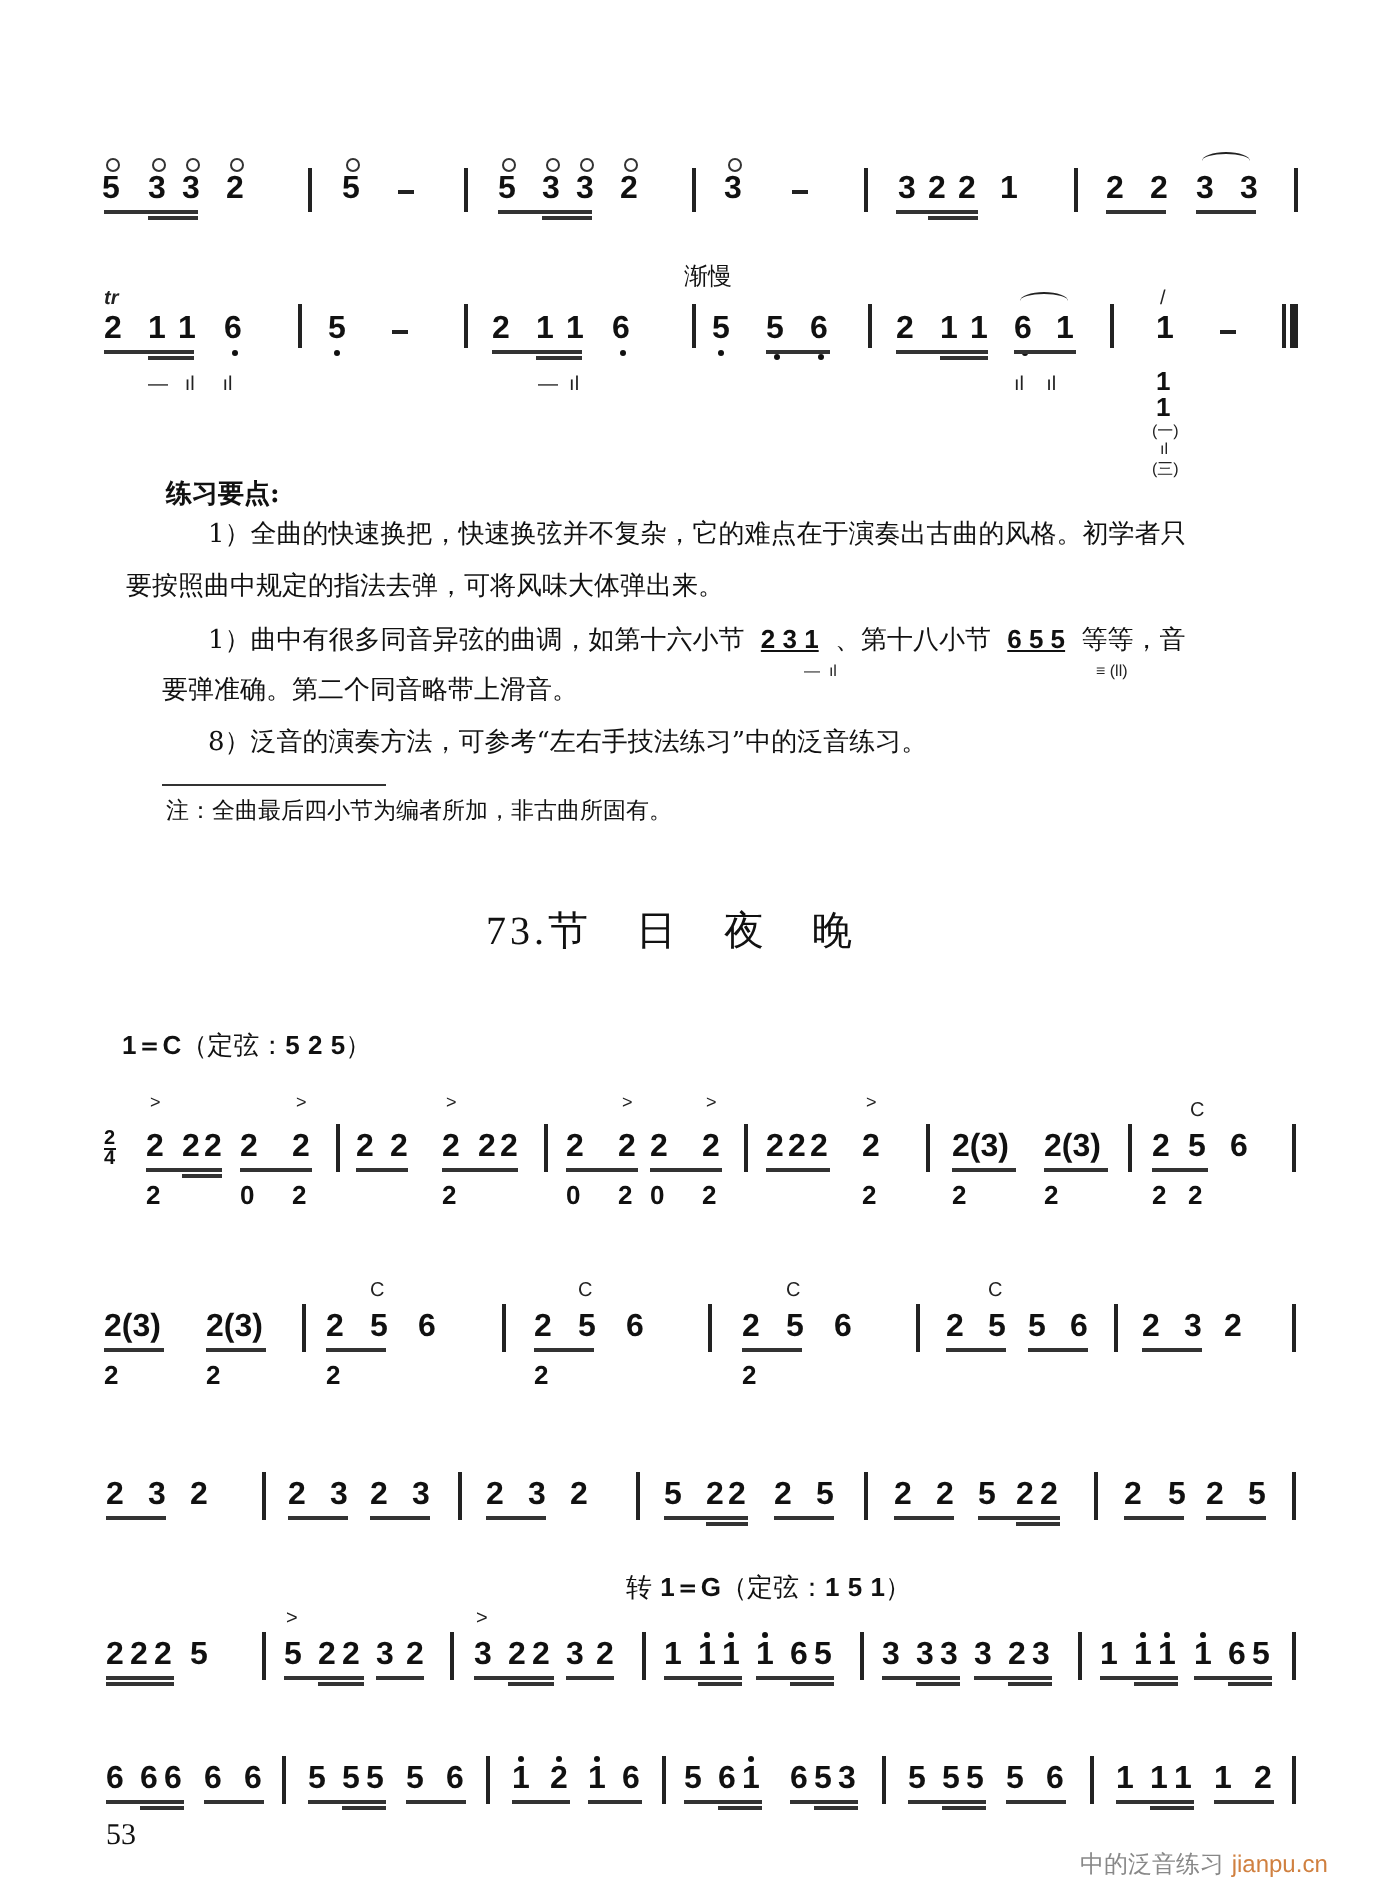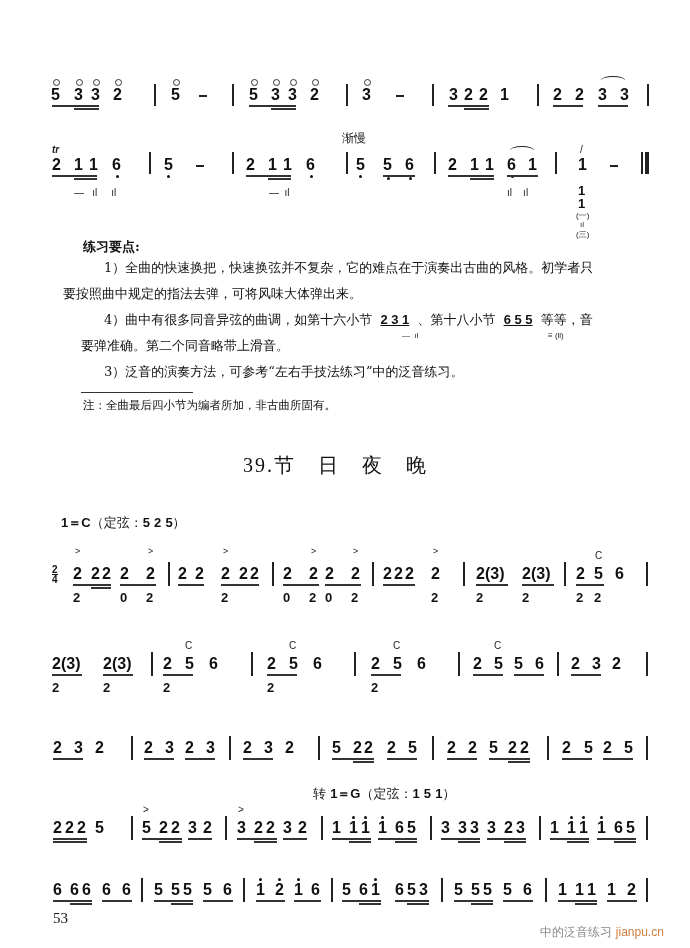--- a/index.html
+++ b/index.html
@@ -147,35 +147,35 @@
   <span class="small" style="left:580px;top:80px;font-size:8px;">ıl</span>
   <span class="small" style="left:576px;top:89px;font-size:8px;">(三)</span>
   <span class="bar" style="left:641px;top:12px;height:22px;width:1.5px;"></span>
   <span class="bar" style="left:645px;top:12px;height:22px;width:4px;"></span>
 </div>
 
 <div class="tips-title cn">练习要点:</div>
 <div class="para cn" style="left:104px;top:255px;">1）全曲的快速换把，快速换弦并不复杂，它的难点在于演奏出古曲的风格。初学者只</div>
 <div class="para cn" style="left:63px;top:281px;">要按照曲中规定的指法去弹，可将风味大体弹出来。</div>
 <div class="para cn" style="left:104px;top:307px;">
-  <span>4）曲中有很多同音异弦的曲调，如第十六小节</span>
+  <span>1）曲中有很多同音异弦的曲调，如第十六小节</span>
   <span style="font-family:'Liberation Sans',sans-serif;font-weight:bold;text-decoration:underline;margin:0 4px;">2 3 1</span>
   <span>、第十八小节</span>
   <span style="font-family:'Liberation Sans',sans-serif;font-weight:bold;text-decoration:underline;margin:0 4px;">6 5 5</span>
   <span>等等，音</span>
 </div>
 <span class="small" style="left:402px;top:331px;font-size:8px;">—&nbsp;&nbsp;ıl</span>
 <span class="small" style="left:548px;top:331px;font-size:8px;">≡ (ll)</span>
 <div class="para cn" style="left:81px;top:333px;">要弹准确。第二个同音略带上滑音。</div>
-<div class="para cn" style="left:104px;top:359px;">3）泛音的演奏方法，可参考“左右手技法练习”中的泛音练习。</div>
+<div class="para cn" style="left:104px;top:359px;">8）泛音的演奏方法，可参考“左右手技法练习”中的泛音练习。</div>
 <div class="footnote-line"></div>
 <div class="footnote cn">注：全曲最后四小节为编者所加，非古曲所固有。</div>
 
 <div class="title">
-  <span style="font-family:'Liberation Serif',serif;">39.</span><span class="t cn">节</span><span class="t cn">日</span><span class="t cn">夜</span><span class="cn">晚</span>
+  <span style="font-family:'Liberation Serif',serif;">73.</span><span class="t cn">节</span><span class="t cn">日</span><span class="t cn">夜</span><span class="cn">晚</span>
 </div>
 
 <div class="key cn">
   <b>1＝C</b><span>（定弦：</span><b>5</b>&nbsp;<b>2</b>&nbsp;<b>5</b><span>）</span>
 </div>
 
 <div class="timesig" style="left:52px;top:565px;">
   <div>2</div>
   <div style="border-top:1px solid #111;">4</div>
 </div>

